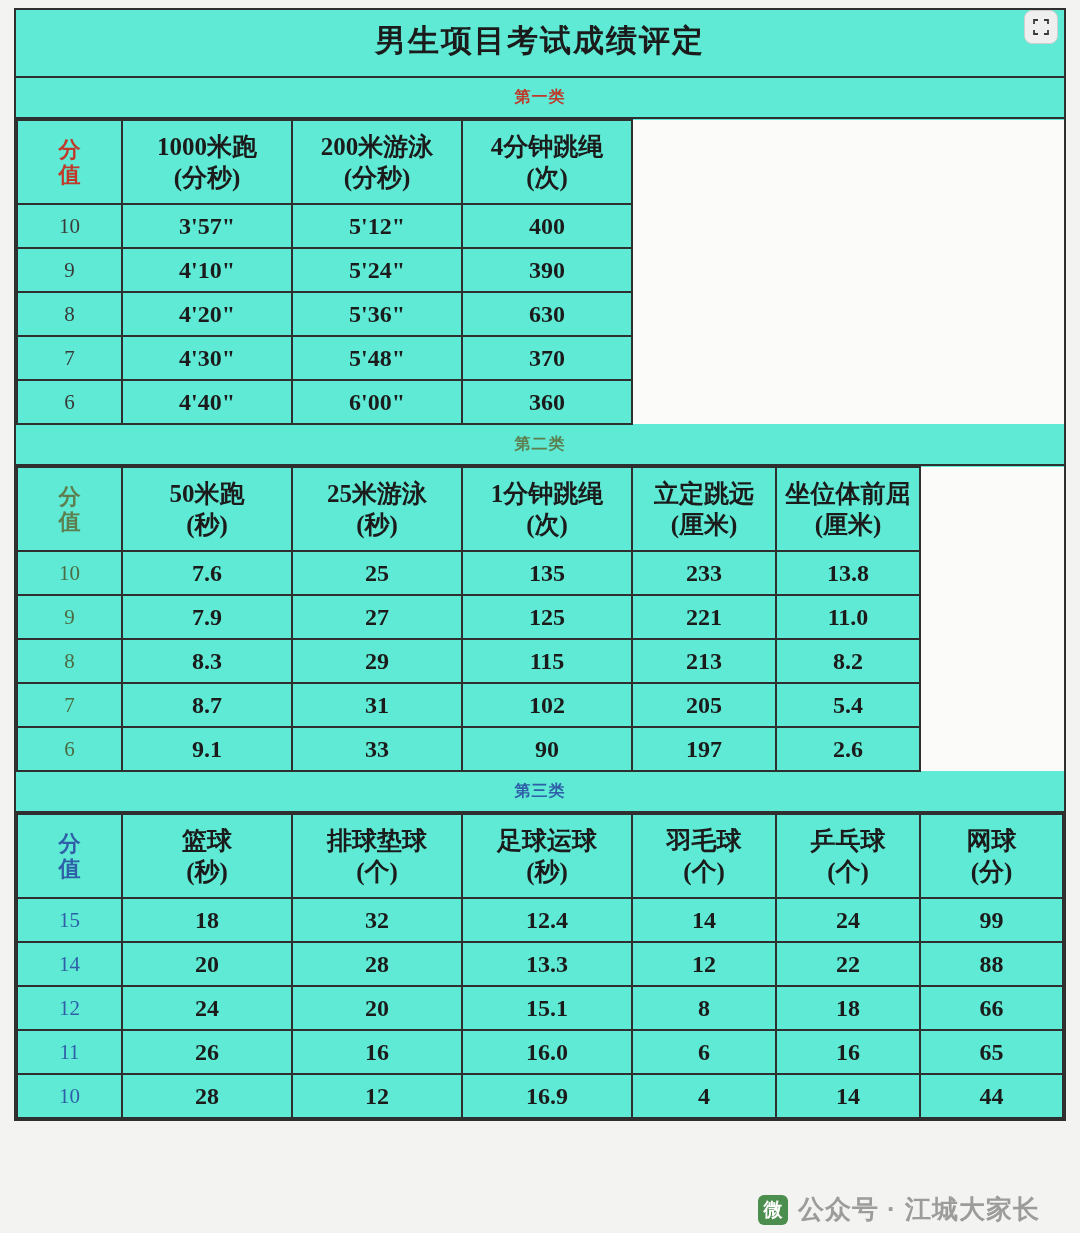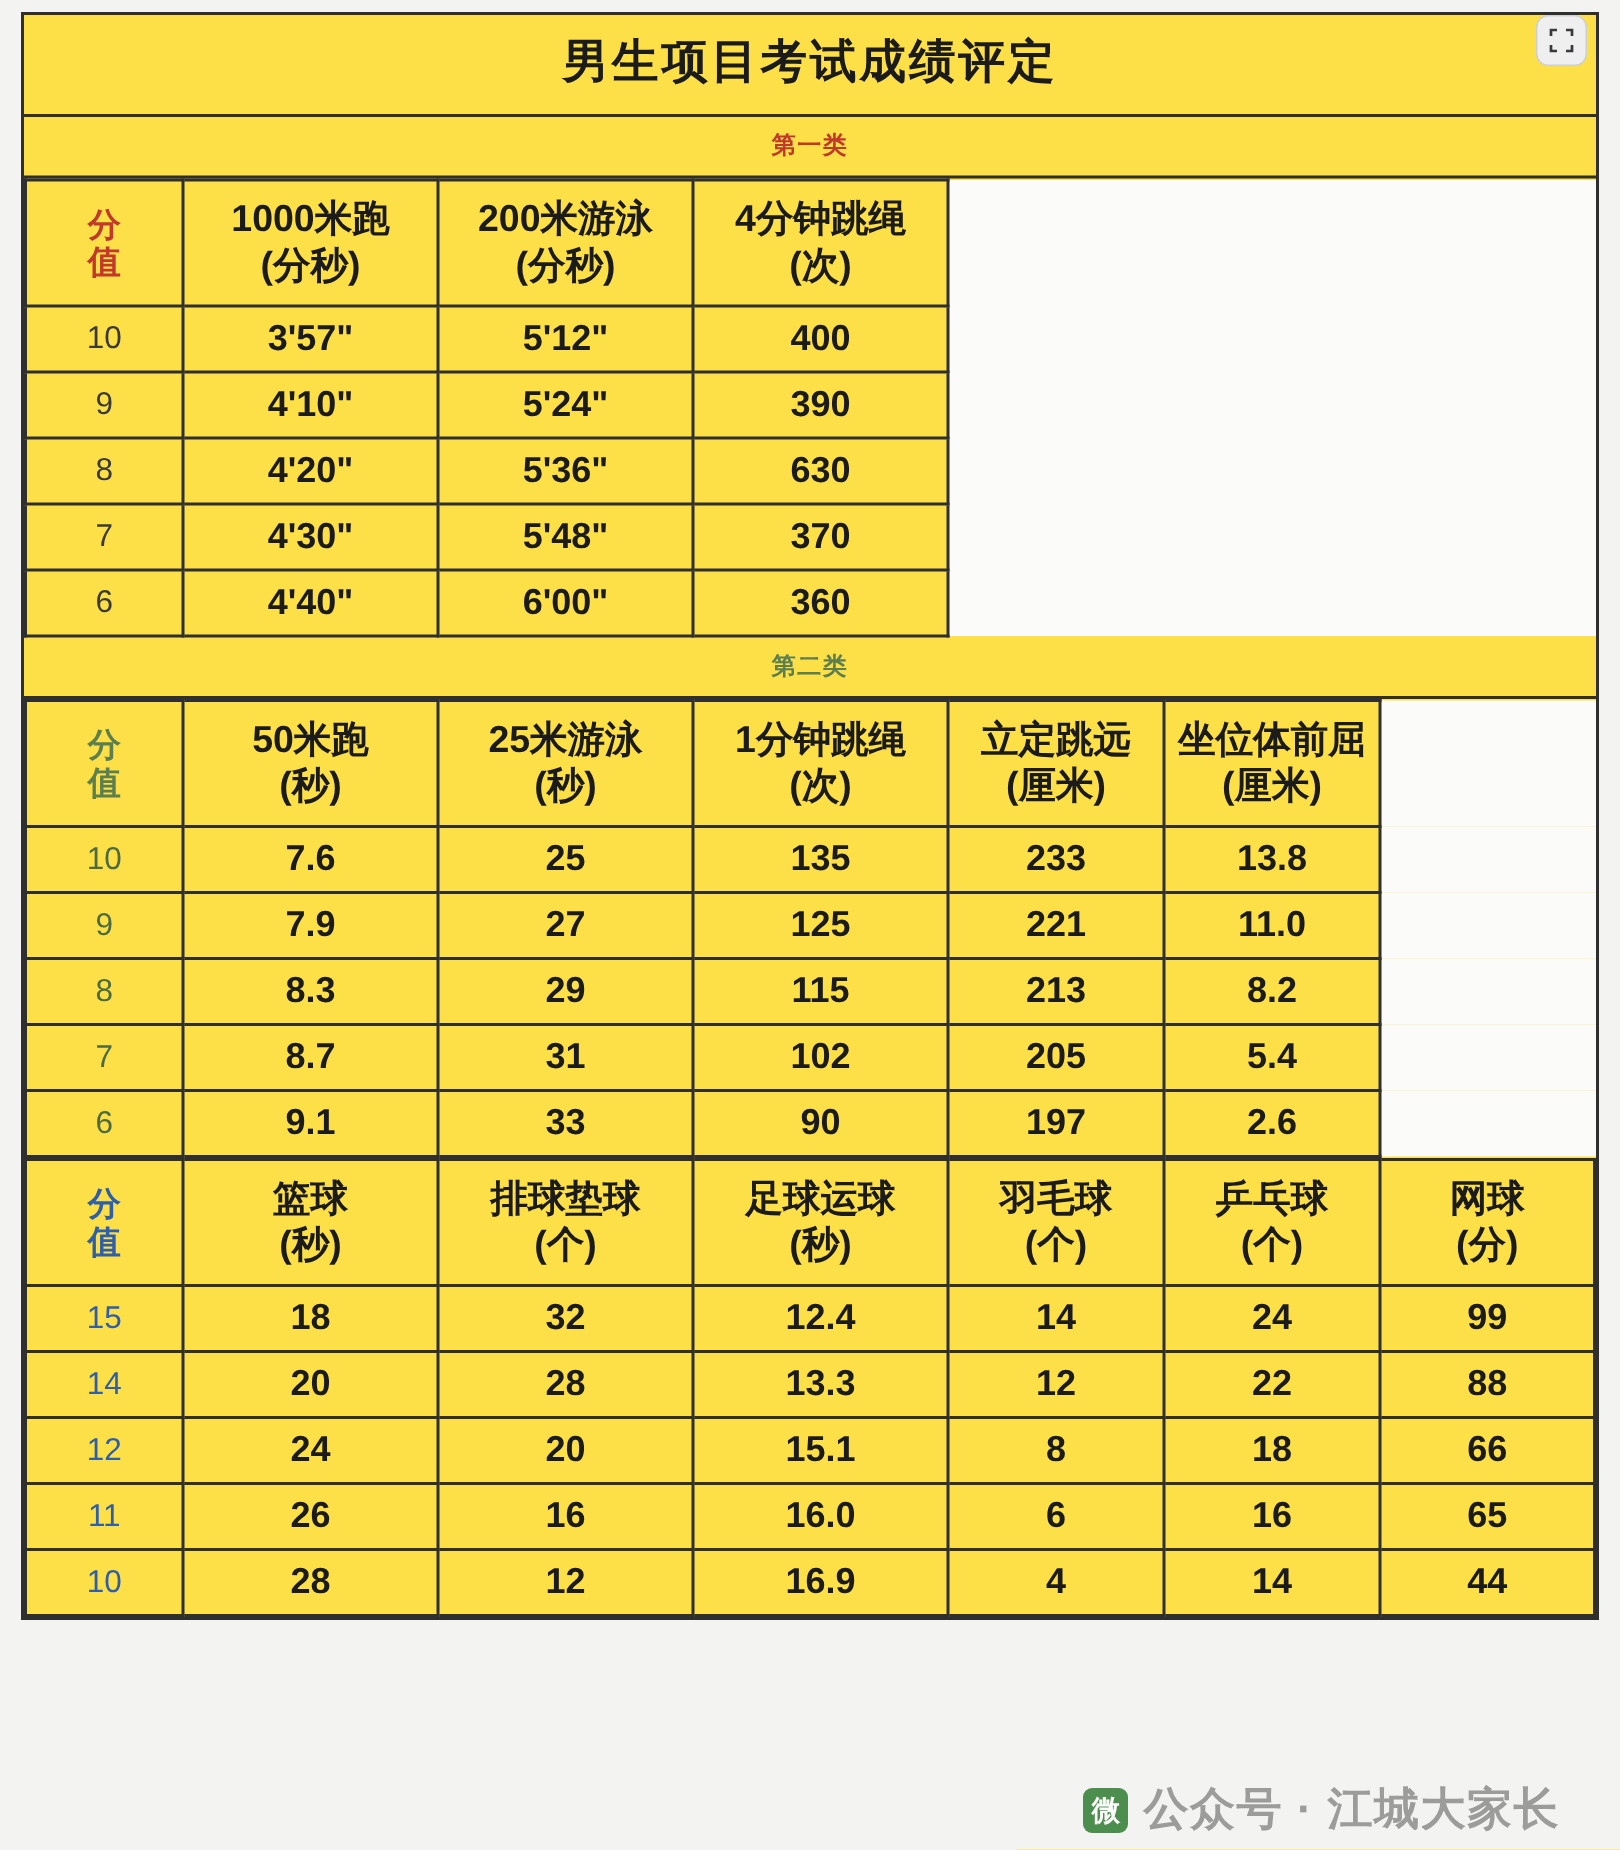--- a/index.html
+++ b/index.html
@@ -10,22 +10,23 @@
     background: #f3f3f1;
     font-family: "Liberation Sans", sans-serif;
     overflow: hidden;
     position: relative;
   }
   #page {
     position: absolute;
     left: 14px;
     top: 8px;
     width: 1052px;
-    background: #fde047;
+    background: #5eead4;
     border: 2px solid #2f2f2f;
+    font-family: Liberation Serif, serif;
   }
   .title-row {
     border-bottom: 2px solid #2f2f2f;
     text-align: center;
     padding: 10px 0 14px 0;
   }
   .title-row .title {
     font-size: 31px;
     font-weight: bold;
     color: #1b1b1b;
@@ -119,21 +120,21 @@
   #watermark .wm-badge {
     width: 30px; height: 30px;
     border-radius: 6px;
     background: #2f7d32;
     color: #fff;
     font-size: 19px;
     display: flex; align-items: center; justify-content: center;
     font-weight: bold;
   }
   #watermark .wm-text {
-    font-size: 30px;
+    font-size: 26px;
     color: #8d8d8d;
     font-weight: bold;
     letter-spacing: 1px;
   }
 </style>
 </head>
 <body>
 
 <div id="expand-icon">
   <svg width="20" height="20" viewBox="0 0 20 20" aria-hidden="true">
@@ -302,20 +303,21 @@
           <td>90</td>
           <td>197</td>
           <td>2.6</td>
           <td class="blank"></td>
         </tr>
       </tbody>
     </table>
   </div>
 
   <div class="sec3">
+    <div class="section-label">第三类</div>
     <table class="grid">
       <colgroup>
         <col style="width:105px">
           <col style="width:170px">
           <col style="width:170px">
           <col style="width:170px">
           <col style="width:144px">
           <col style="width:144px">
           <col>
       </colgroup>

